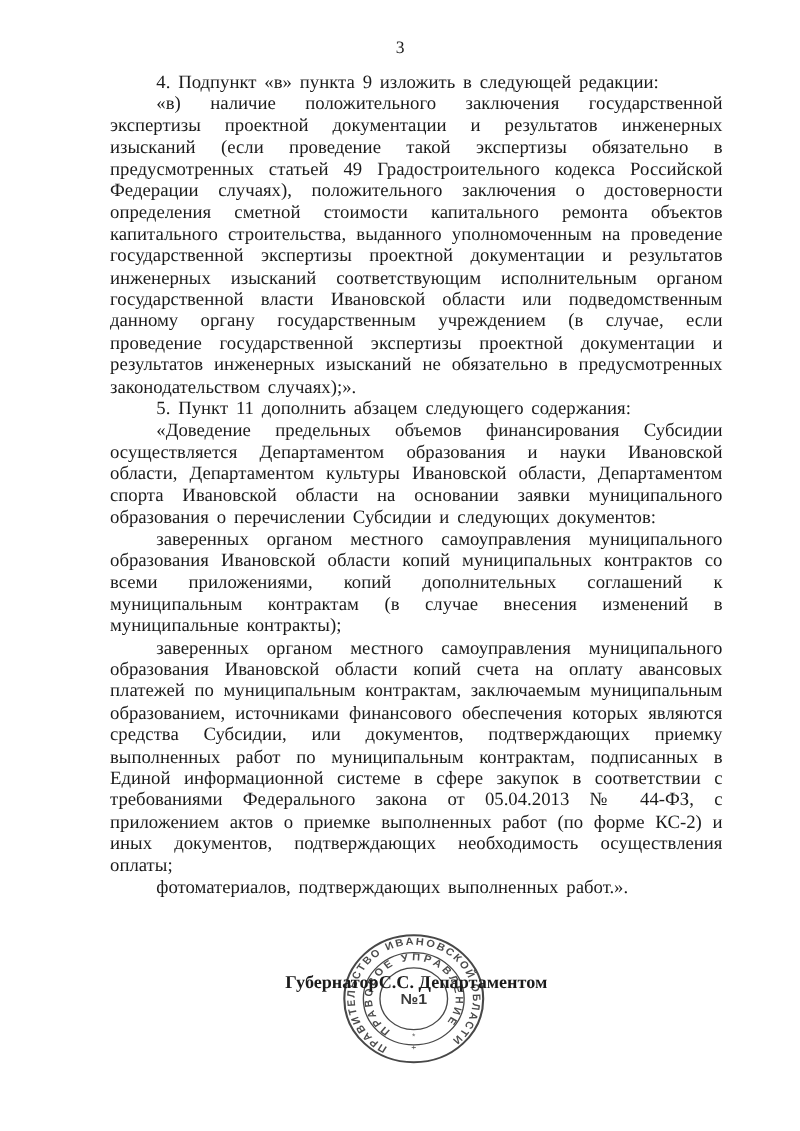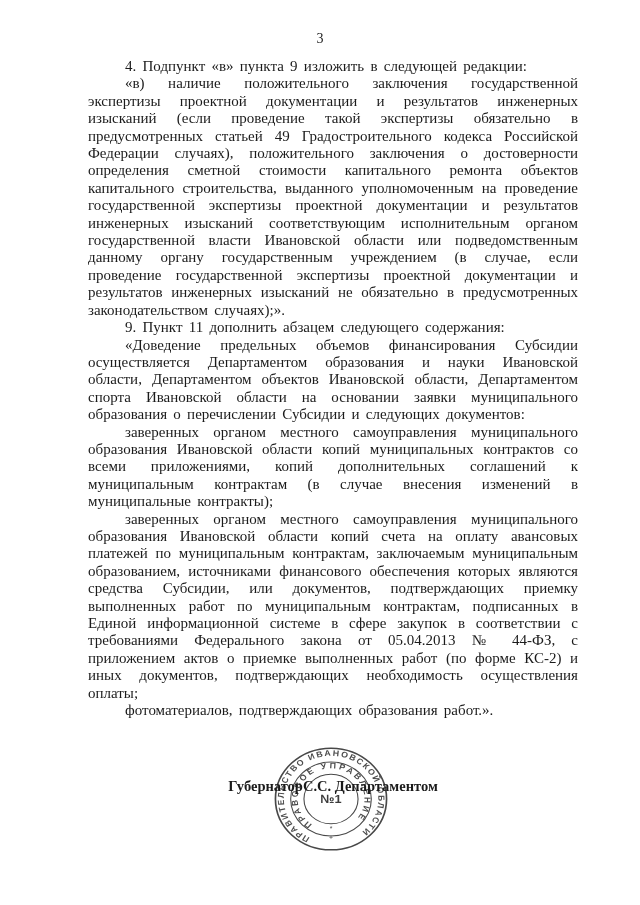--- a/index.html
+++ b/index.html
@@ -78,25 +78,25 @@
 </head>
 <body>
 
 <div class="page">
 
   <div class="page-number">3</div>
 
   <div class="body-text">
     <p>4. Подпункт «в» пункта 9 изложить в следующей редакции:</p>
     <p>«в) наличие положительного заключения государственной экспертизы проектной документации и результатов инженерных изысканий (если проведение такой экспертизы обязательно в предусмотренных статьей 49 Градостроительного кодекса Российской Федерации случаях), положительного заключения о достоверности определения сметной стоимости капитального ремонта объектов капитального строительства, выданного уполномоченным на проведение государственной экспертизы проектной документации и результатов инженерных изысканий соответствующим исполнительным органом государственной власти Ивановской области или подведомственным данному органу государственным учреждением (в случае, если проведение государственной экспертизы проектной документации и результатов инженерных изысканий не обязательно в предусмотренных законодательством случаях);».</p>
-    <p>9. Пункт 11 дополнить абзацем следующего содержания:</p>
-    <p>«Доведение предельных объемов финансирования Субсидии осуществляется Департаментом образования и науки Ивановской области, Департаментом объектов Ивановской области, Департаментом спорта Ивановской области на основании заявки муниципального образования о перечислении Субсидии и следующих документов:</p>
+    <p>5. Пункт 11 дополнить абзацем следующего содержания:</p>
+    <p>«Доведение предельных объемов финансирования Субсидии осуществляется Департаментом образования и науки Ивановской области, Департаментом культуры Ивановской области, Департаментом спорта Ивановской области на основании заявки муниципального образования о перечислении Субсидии и следующих документов:</p>
     <p>заверенных органом местного самоуправления муниципального образования Ивановской области копий муниципальных контрактов со всеми приложениями, копий дополнительных соглашений к муниципальным контрактам (в случае внесения изменений в муниципальные контракты);</p>
     <p>заверенных органом местного самоуправления муниципального образования Ивановской области копий счета на оплату авансовых платежей по муниципальным контрактам, заключаемым муниципальным образованием, источниками финансового обеспечения которых являются средства Субсидии, или документов, подтверждающих приемку выполненных работ по муниципальным контрактам, подписанных в Единой информационной системе в сфере закупок в соответствии с требованиями Федерального закона от 05.04.2013 № 44-ФЗ, с приложением актов о приемке выполненных работ (по форме КС-2) и иных документов, подтверждающих необходимость осуществления оплаты;</p>
-    <p>фотоматериалов, подтверждающих образования работ.».</p>
+    <p>фотоматериалов, подтверждающих выполненных работ.».</p>
   </div>
 
   <div class="stamp">
     <svg viewBox="0 0 120 120" preserveAspectRatio="none">
       <circle class="ring" cx="60" cy="60" r="56.5" stroke-width="1.7"></circle>
       <circle class="ring" cx="60" cy="60" r="41" stroke-width="1.1"></circle>
       <circle class="ring" cx="60" cy="60" r="27.5" stroke-width="1.1"></circle>
       <defs>
         <path id="outerArc" d="M 60,108 A 48,48 0 0 1 12,60 A 48,48 0 0 1 60,12 A 48,48 0 0 1 108,60 A 48,48 0 0 1 60,108"></path>
         <path id="innerArc" d="M 60,94 A 34,34 0 0 1 26,60 A 34,34 0 0 1 60,26 A 34,34 0 0 1 94,60 A 34,34 0 0 1 60,94"></path>

